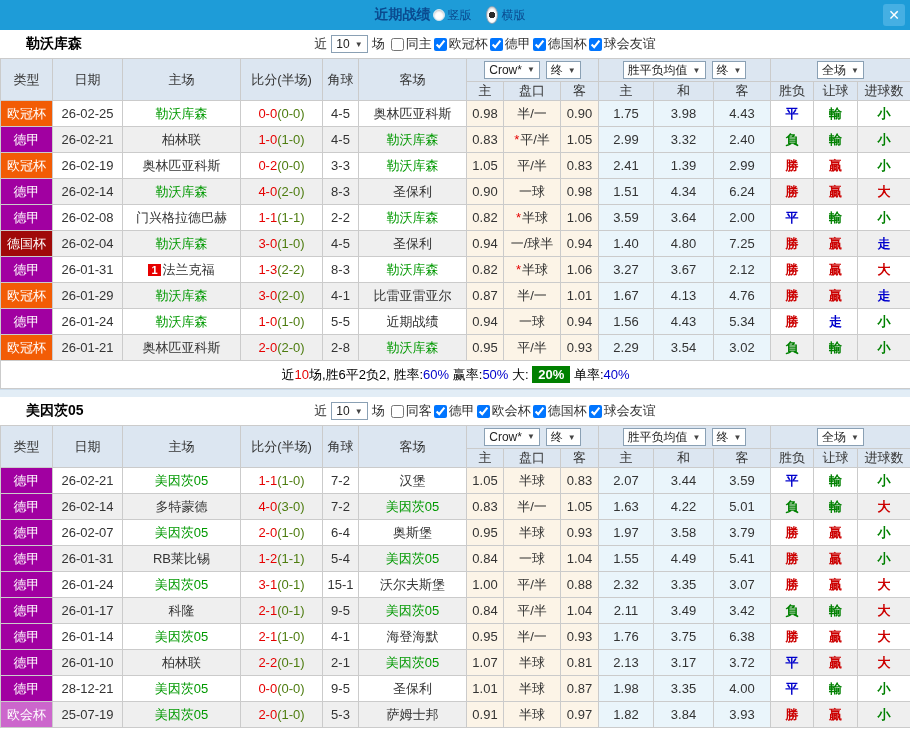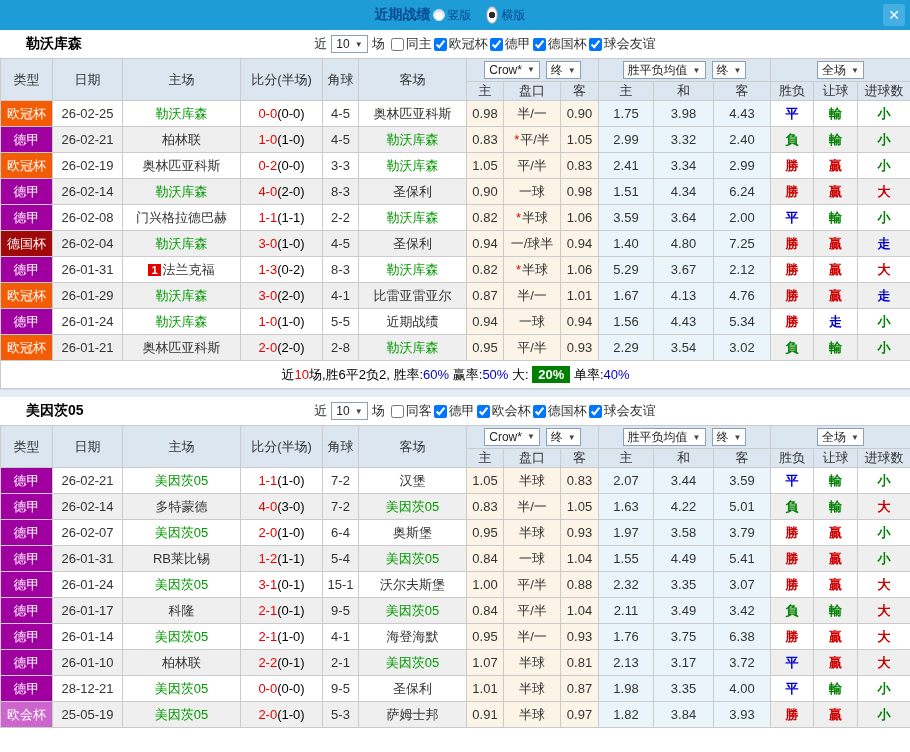--- a/index.html
+++ b/index.html
@@ -50,21 +50,21 @@
   .ddcell .sel { margin:0 3px; }
   .row td { height:26px; }
   td.type { color:#fff; }
   .focus { color:var(--focus_team,#009900); }
   td.odds { background:var(--odds_bg,#FCF4E7); }
   td.wdl  { background:var(--avg_bg,#EAF5FB); }
   .row.odd td.plain { background:var(--stripe,#EFEFEF); }
   .row.even td.plain { background:#fff; }
   td.oc { font-weight:bold; }
   .sc { color:var(--score_red,#E60000); }
-  .half { color:#000000; }
+  .half { color:#4d7c0f; }
   .star { color:var(--score_red,#E60000); margin-right:1px; }
   .badge { background:var(--score_red,#E60000); color:#fff; font-size:11px; font-weight:bold; padding:0 3px; margin-right:2px; }
   .summary td { height:28px; background:#fff; font-size:13px; color:#000; }
   .num-red { color:var(--score_red,#E60000); }
   .num-blue { color:#0000CC; }
   .big-badge { background:#008000; color:#fff; font-weight:bold; padding:1px 6px; }
   .separator { height:8px; background:#E2EDF6; border-top:1px solid #cdddeb; }
 </style>
 </head>
 <body>
@@ -210,21 +210,21 @@
             <td class="type" style="background:#F25C05">欧冠杯</td>
             <td class="plain">26-02-19</td>
             <td class="plain ">奥林匹亚科斯</td>
             <td class="plain"><span class="sc">0-2</span><span class="half">(0-0)</span></td>
             <td class="plain">3-3</td>
             <td class="plain focus">勒沃库森</td>
             <td class="odds">1.05</td>
             <td class="odds">平/半</td>
             <td class="odds">0.83</td>
             <td class="wdl">2.41</td>
-            <td class="wdl">3.34</td>
+            <td class="wdl">1.39</td>
             <td class="wdl">2.99</td>
             <td class="plain oc" style="color:#CC0000">勝</td>
             <td class="plain oc" style="color:#CC0000">贏</td>
             <td class="plain oc" style="color:#008000">小</td>
           </tr>
           <tr class="row odd">
             <td class="type" style="background:#A100A1">德甲</td>
             <td class="plain">26-02-14</td>
             <td class="plain focus">勒沃库森</td>
             <td class="plain"><span class="sc">4-0</span><span class="half">(2-0)</span></td>
@@ -271,27 +271,27 @@
             <td class="wdl">4.80</td>
             <td class="wdl">7.25</td>
             <td class="plain oc" style="color:#CC0000">勝</td>
             <td class="plain oc" style="color:#CC0000">贏</td>
             <td class="plain oc" style="color:#0000CC">走</td>
           </tr>
           <tr class="row even">
             <td class="type" style="background:#A100A1">德甲</td>
             <td class="plain">26-01-31</td>
             <td class="plain "><span class="badge">1</span>法兰克福</td>
-            <td class="plain"><span class="sc">1-3</span><span class="half">(0-2)</span></td>
+            <td class="plain"><span class="sc">1-3</span><span class="half">(2-2)</span></td>
             <td class="plain">8-3</td>
             <td class="plain focus">勒沃库森</td>
             <td class="odds">0.82</td>
             <td class="odds"><span class="star">*</span>半球</td>
             <td class="odds">1.06</td>
-            <td class="wdl">5.29</td>
+            <td class="wdl">3.27</td>
             <td class="wdl">3.67</td>
             <td class="wdl">2.12</td>
             <td class="plain oc" style="color:#CC0000">勝</td>
             <td class="plain oc" style="color:#CC0000">贏</td>
             <td class="plain oc" style="color:#CC0000">大</td>
           </tr>
           <tr class="row odd">
             <td class="type" style="background:#F25C05">欧冠杯</td>
             <td class="plain">26-01-29</td>
             <td class="plain focus">勒沃库森</td>
@@ -583,21 +583,21 @@
             <td class="odds">0.87</td>
             <td class="wdl">1.98</td>
             <td class="wdl">3.35</td>
             <td class="wdl">4.00</td>
             <td class="plain oc" style="color:#0000CC">平</td>
             <td class="plain oc" style="color:#008000">輸</td>
             <td class="plain oc" style="color:#008000">小</td>
           </tr>
           <tr class="row odd">
             <td class="type" style="background:#CC66CC">欧会杯</td>
-            <td class="plain">25-05-19</td>
+            <td class="plain">25-07-19</td>
             <td class="plain focus">美因茨05</td>
             <td class="plain"><span class="sc">2-0</span><span class="half">(1-0)</span></td>
             <td class="plain">5-3</td>
             <td class="plain ">萨姆士邦</td>
             <td class="odds">0.91</td>
             <td class="odds">半球</td>
             <td class="odds">0.97</td>
             <td class="wdl">1.82</td>
             <td class="wdl">3.84</td>
             <td class="wdl">3.93</td>

